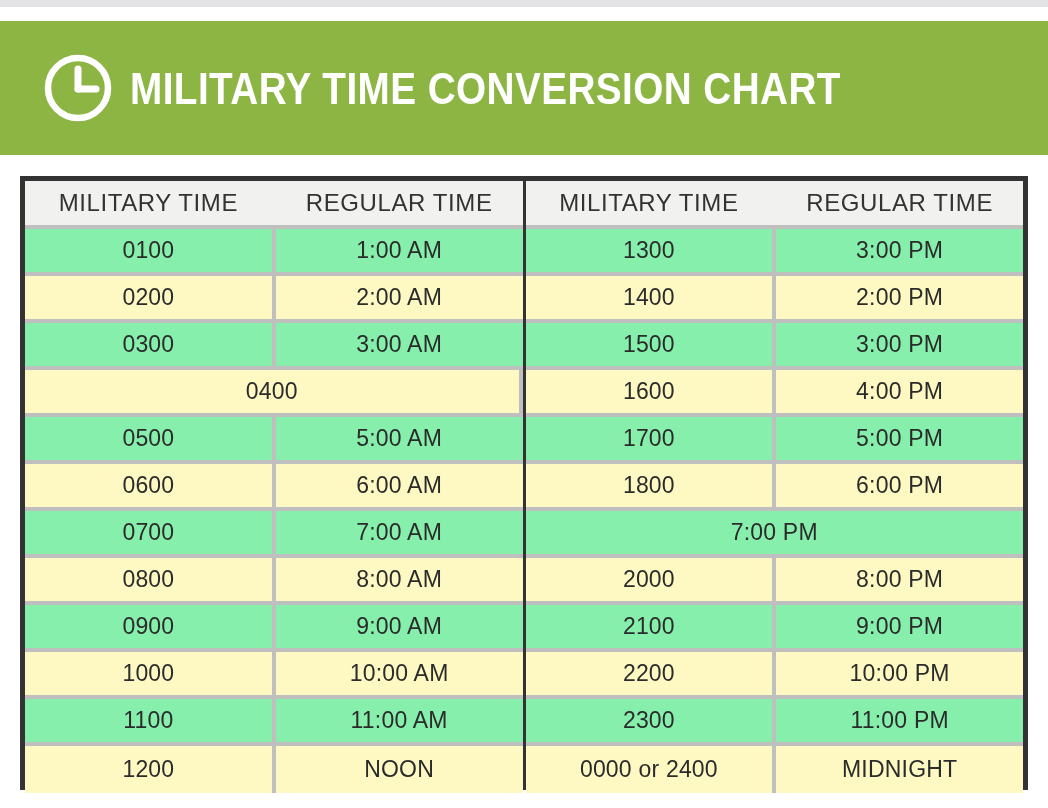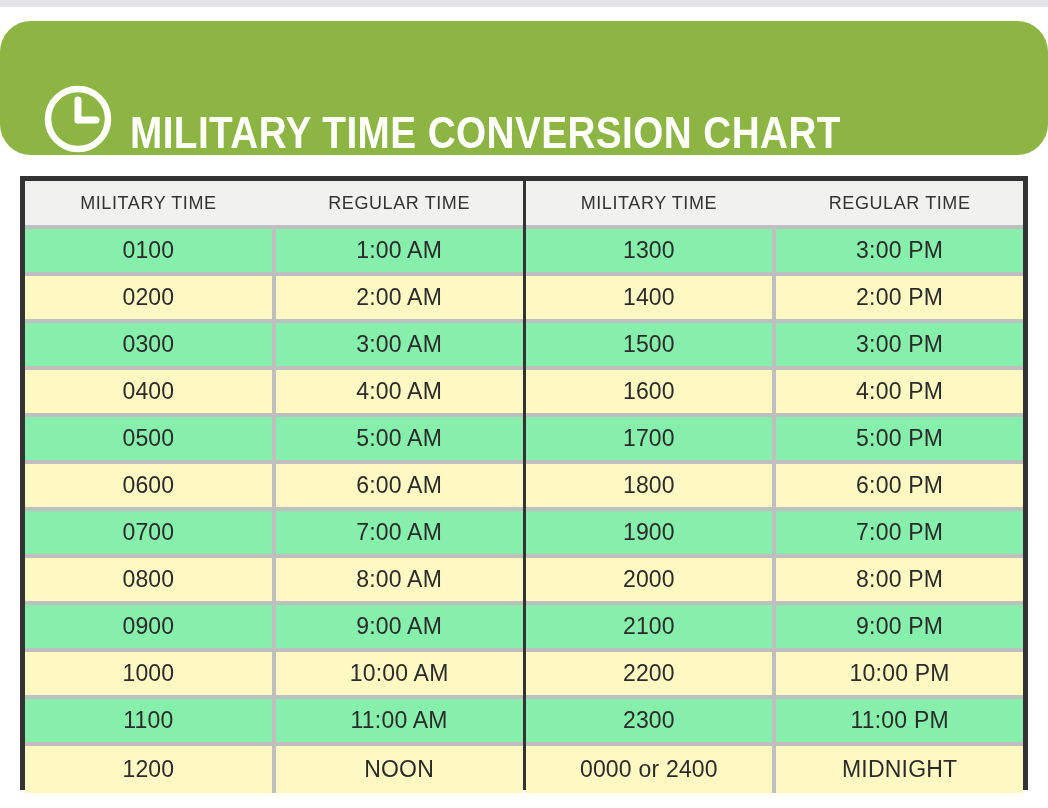--- a/index.html
+++ b/index.html
@@ -36,22 +36,21 @@
   }
 
   
   .header-band {
     position: absolute;
     top: 21px; left: 0;
     width: 1048px;
     height: 134px;
     background: #8cb543;
     display: flex;
-    align-items: flex-end;
-    border-radius: 31px;
+    align-items: center;
   }
 
   .clock-icon {
     margin-left: 42px;
     width: 72px;
     height: 72px;
     flex: 0 0 auto;
     display: block;
   }
 
@@ -146,21 +145,21 @@
     display: flex;
     align-items: center;
     justify-content: center;
     font-size: 23px;
     color: #2b2b2b;
     letter-spacing: 0.2px;
     white-space: nowrap;
   }
   .cell.c1 { border-right: 4px solid #bfbfbf; }
   .header-row .cell {
-    font-size: 18px;
+    font-size: 24px;
     letter-spacing: 0.6px;
     color: #333333;
   }
   .header-row .cell.c1 { border-right: 4px solid #f1f1f0; }
 </style>
 </head>
 <body>
 
 <div id="page">
 
@@ -195,21 +194,20 @@
         <div class="row even">
             <div class="cell c1">0200</div>
             <div class="cell c2">2:00 AM</div>
           </div>
         <div class="row odd">
             <div class="cell c1">0300</div>
             <div class="cell c2">3:00 AM</div>
           </div>
         <div class="row even">
             <div class="cell c1">0400</div>
-            <div class="cell c2">4:00 AM</div>
           </div>
         <div class="row odd">
             <div class="cell c1">0500</div>
             <div class="cell c2">5:00 AM</div>
           </div>
         <div class="row even">
             <div class="cell c1">0600</div>
             <div class="cell c2">6:00 AM</div>
           </div>
         <div class="row odd">
@@ -261,21 +259,20 @@
           </div>
         <div class="row odd">
             <div class="cell c1">1700</div>
             <div class="cell c2">5:00 PM</div>
           </div>
         <div class="row even">
             <div class="cell c1">1800</div>
             <div class="cell c2">6:00 PM</div>
           </div>
         <div class="row odd">
-            <div class="cell c1">1900</div>
             <div class="cell c2">7:00 PM</div>
           </div>
         <div class="row even">
             <div class="cell c1">2000</div>
             <div class="cell c2">8:00 PM</div>
           </div>
         <div class="row odd">
             <div class="cell c1">2100</div>
             <div class="cell c2">9:00 PM</div>
           </div>

